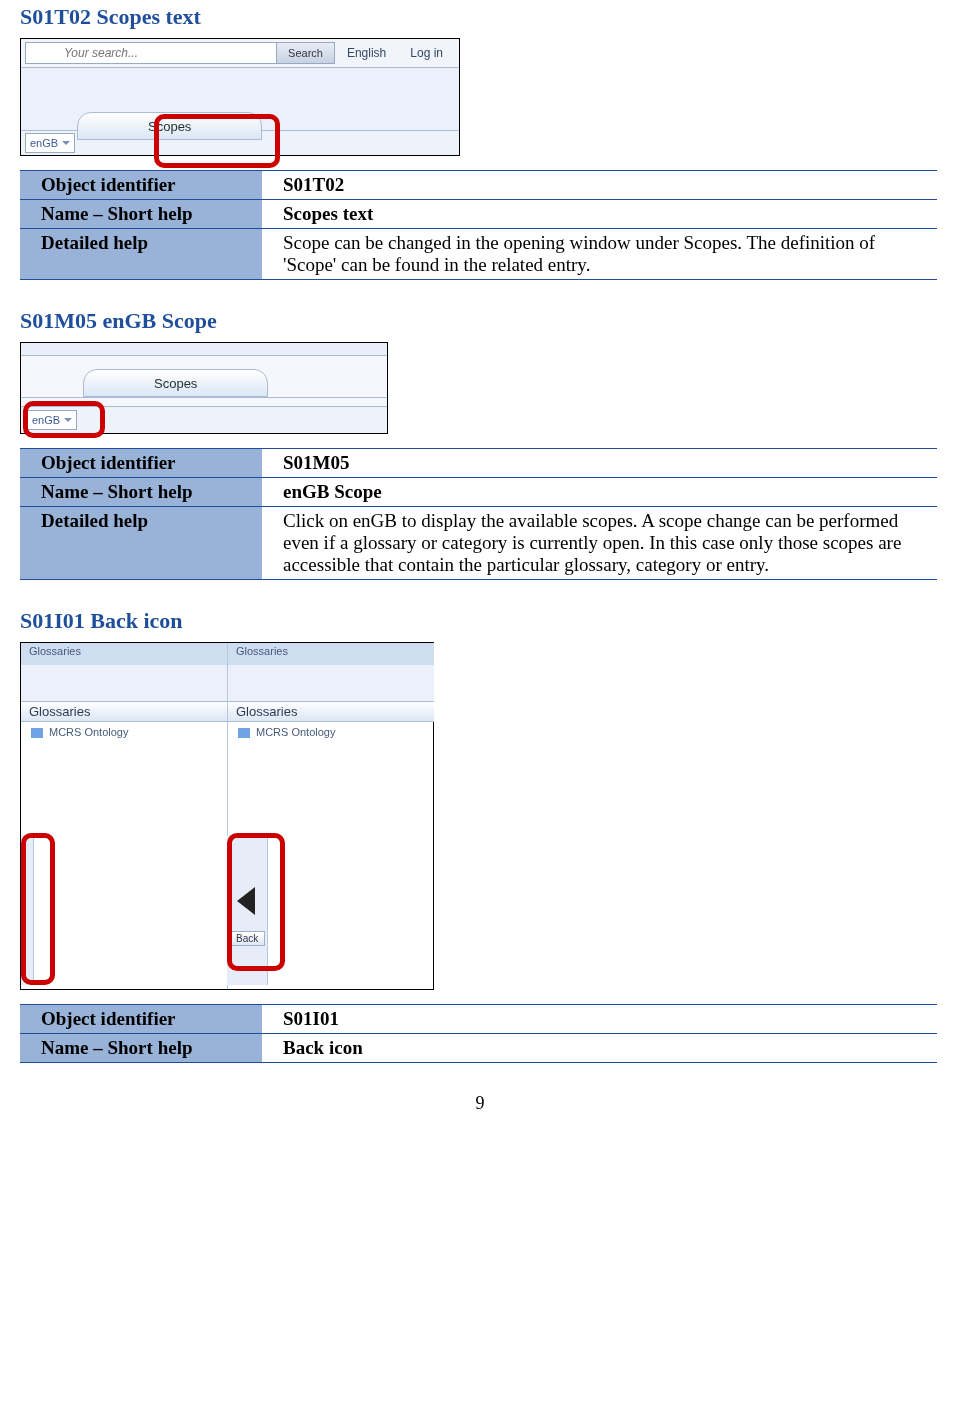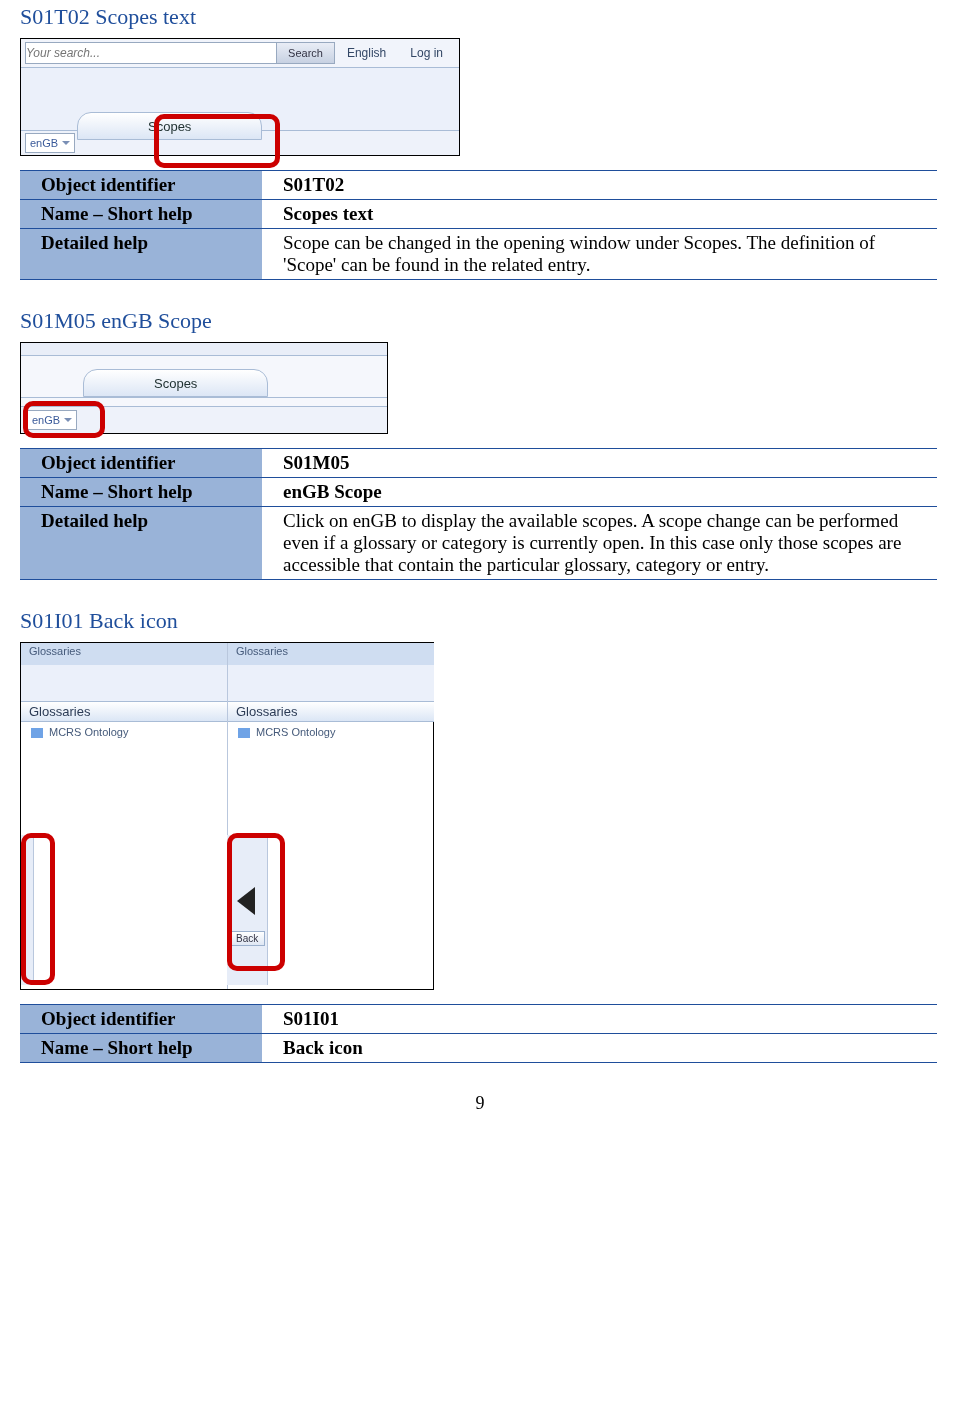--- a/index.html
+++ b/index.html
@@ -5,21 +5,21 @@
   html,body{margin:0;padding:0;background:#fff;}
   body{
     font-family:"Times New Roman",Times,serif;
     font-size:19px;
     color:#000;
     width:960px;
   }
   .page{padding:4px 20px 20px 20px;}
   .sec-heading{
     color:#1f4e9b;
-    font-weight:normal;
+    font-weight:bold;
     font-size:22px;
     margin:0 0 8px 0;
   }
 
   
   .shot1{
     border:1px solid #000;
     width:438px;
     background:#f5f7fc;
   }
@@ -31,20 +31,21 @@
   }
   .shot1-search{
     flex:1;display:flex;align-items:center;height:20px;
     border:1px solid #98a9c0;background:#fff;
   }
   .shot1-search input{
     border:none;outline:none;width:100%;
     font-style:italic;color:#0f172a;font-size:12px;
     padding:2px 0;background:transparent;
     font-family:Verdana,Arial,sans-serif;
+    margin-left:38px;
   }
   .shot1-sbtn{
     height:20px;display:flex;align-items:center;
     background:linear-gradient(#e9edf6,#c7d1e2);
     border-left:1px solid #98a9c0;
     color:#334;font-size:11px;padding:0 11px;
     font-family:Verdana,Arial,sans-serif;
   }
   .shot1-lang,.shot1-login{
     font-family:Verdana,Arial,sans-serif;font-size:12px;color:#334766;

